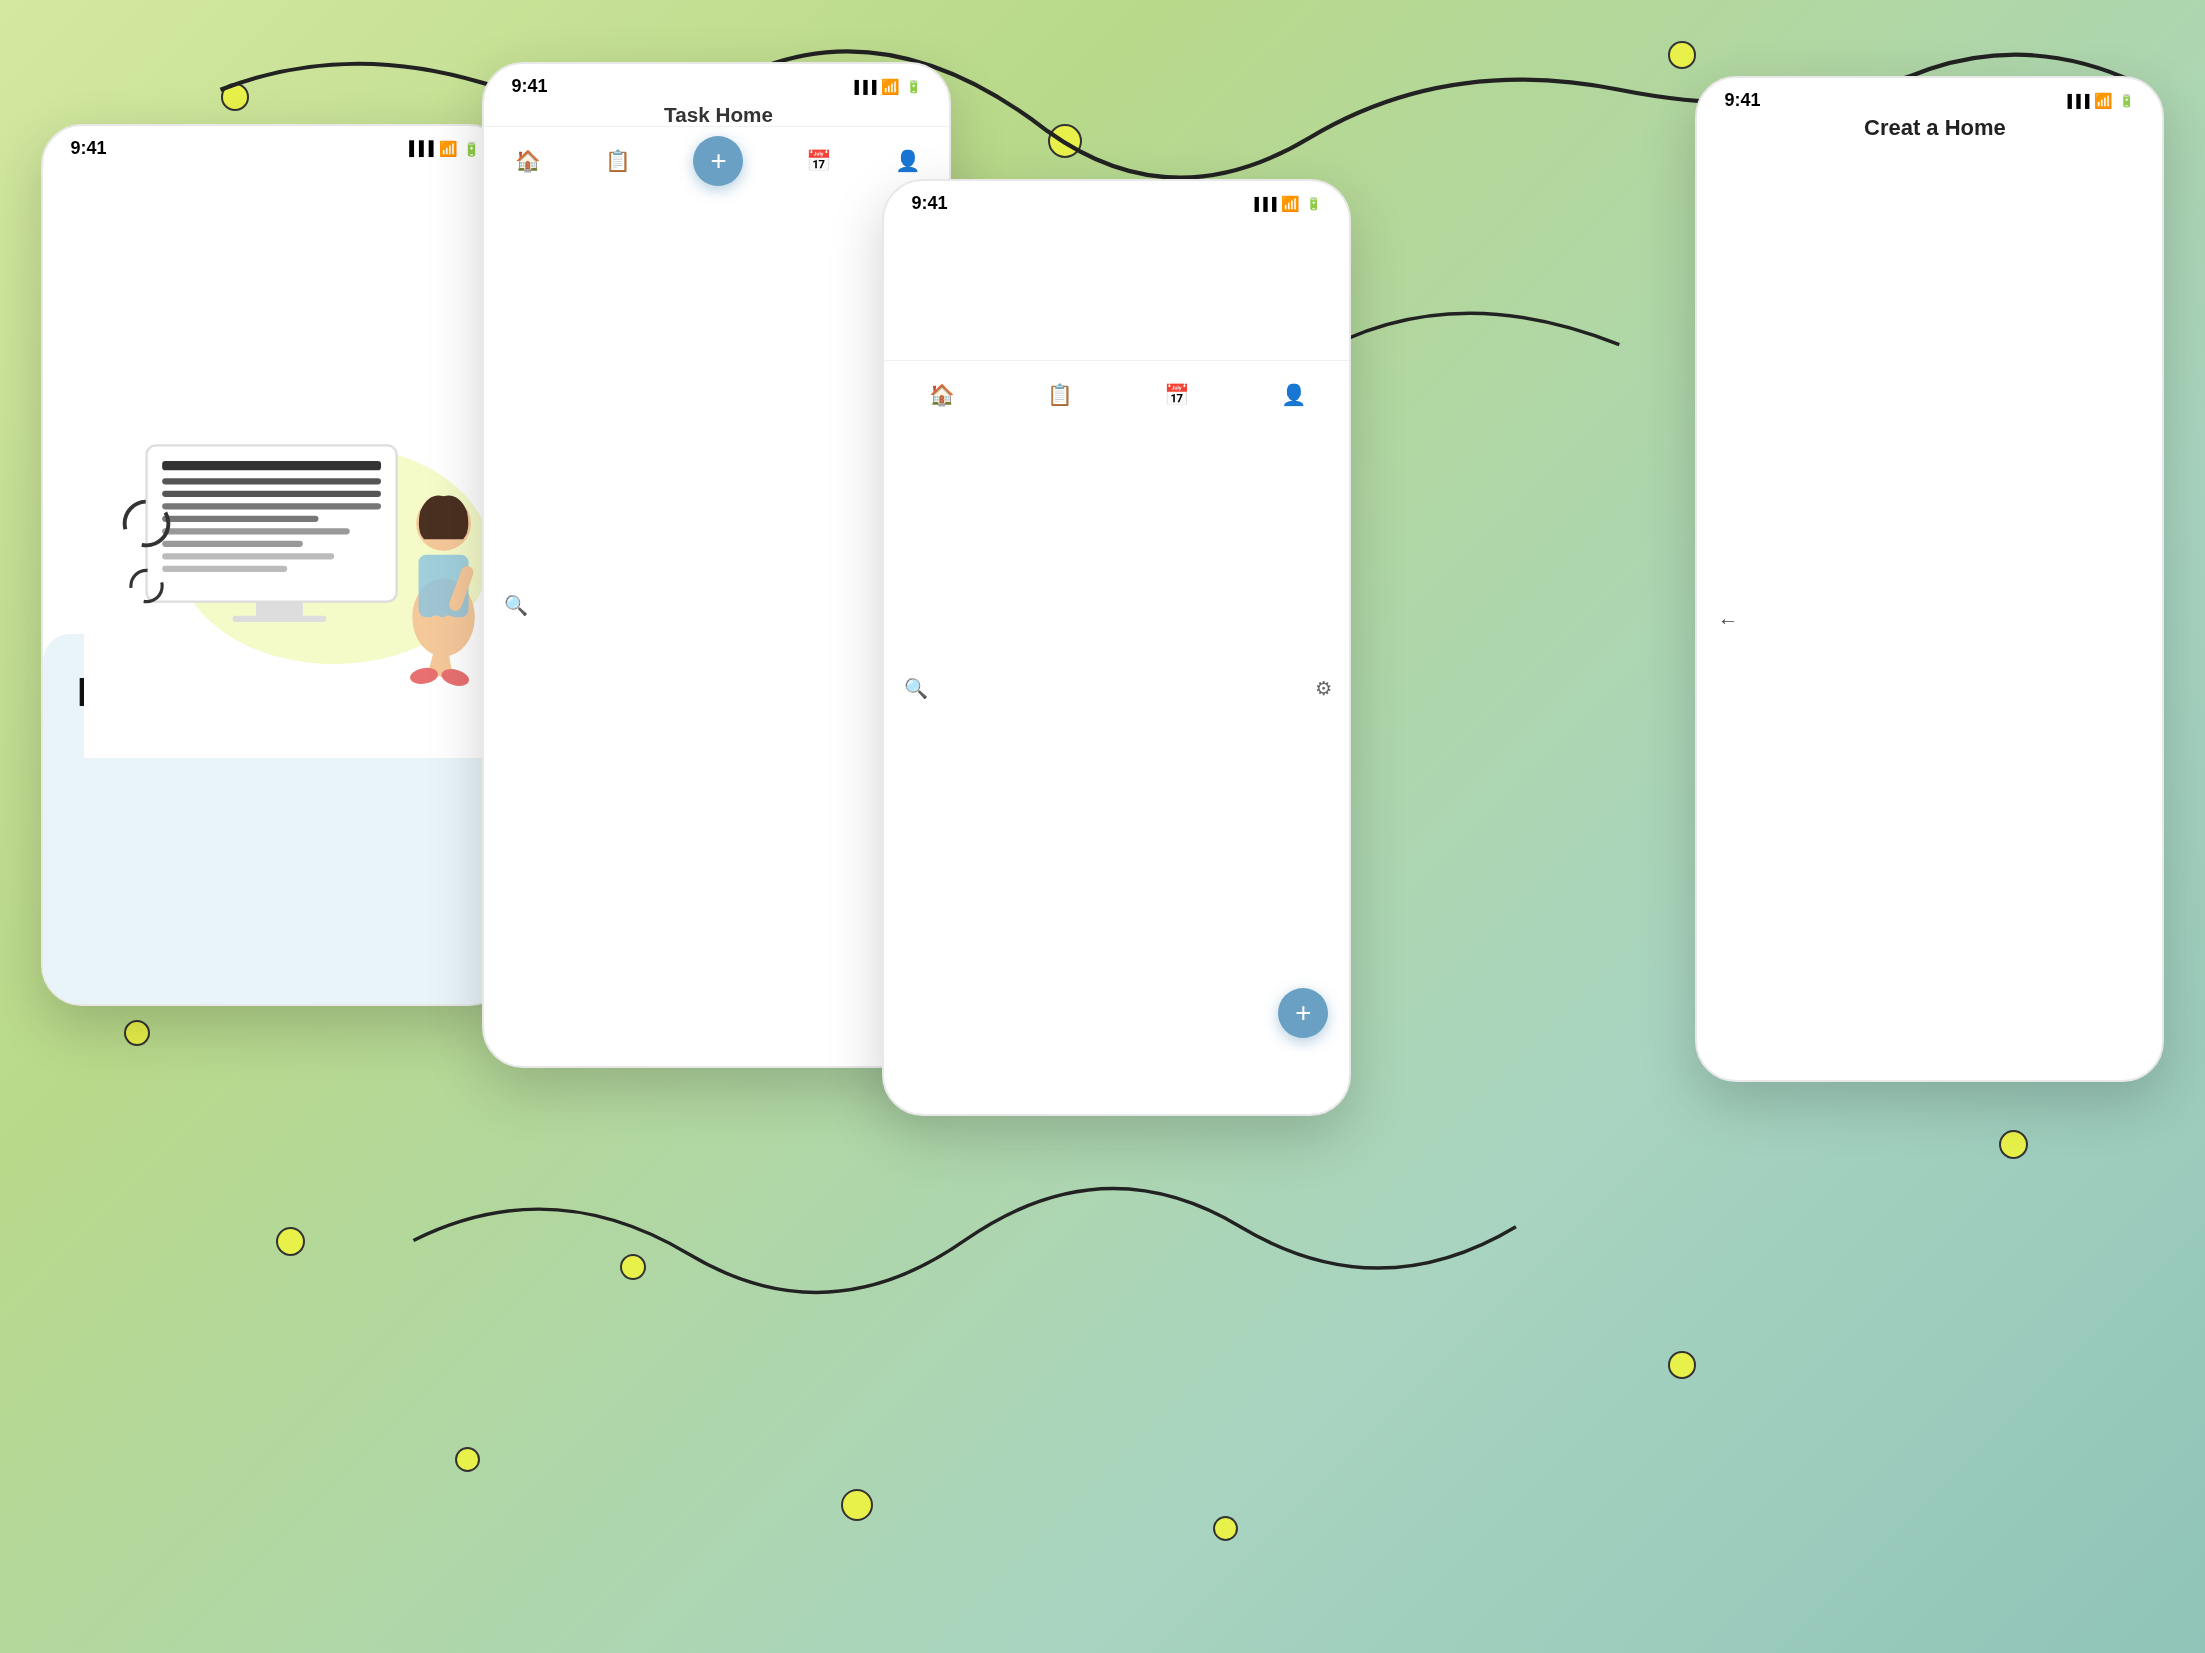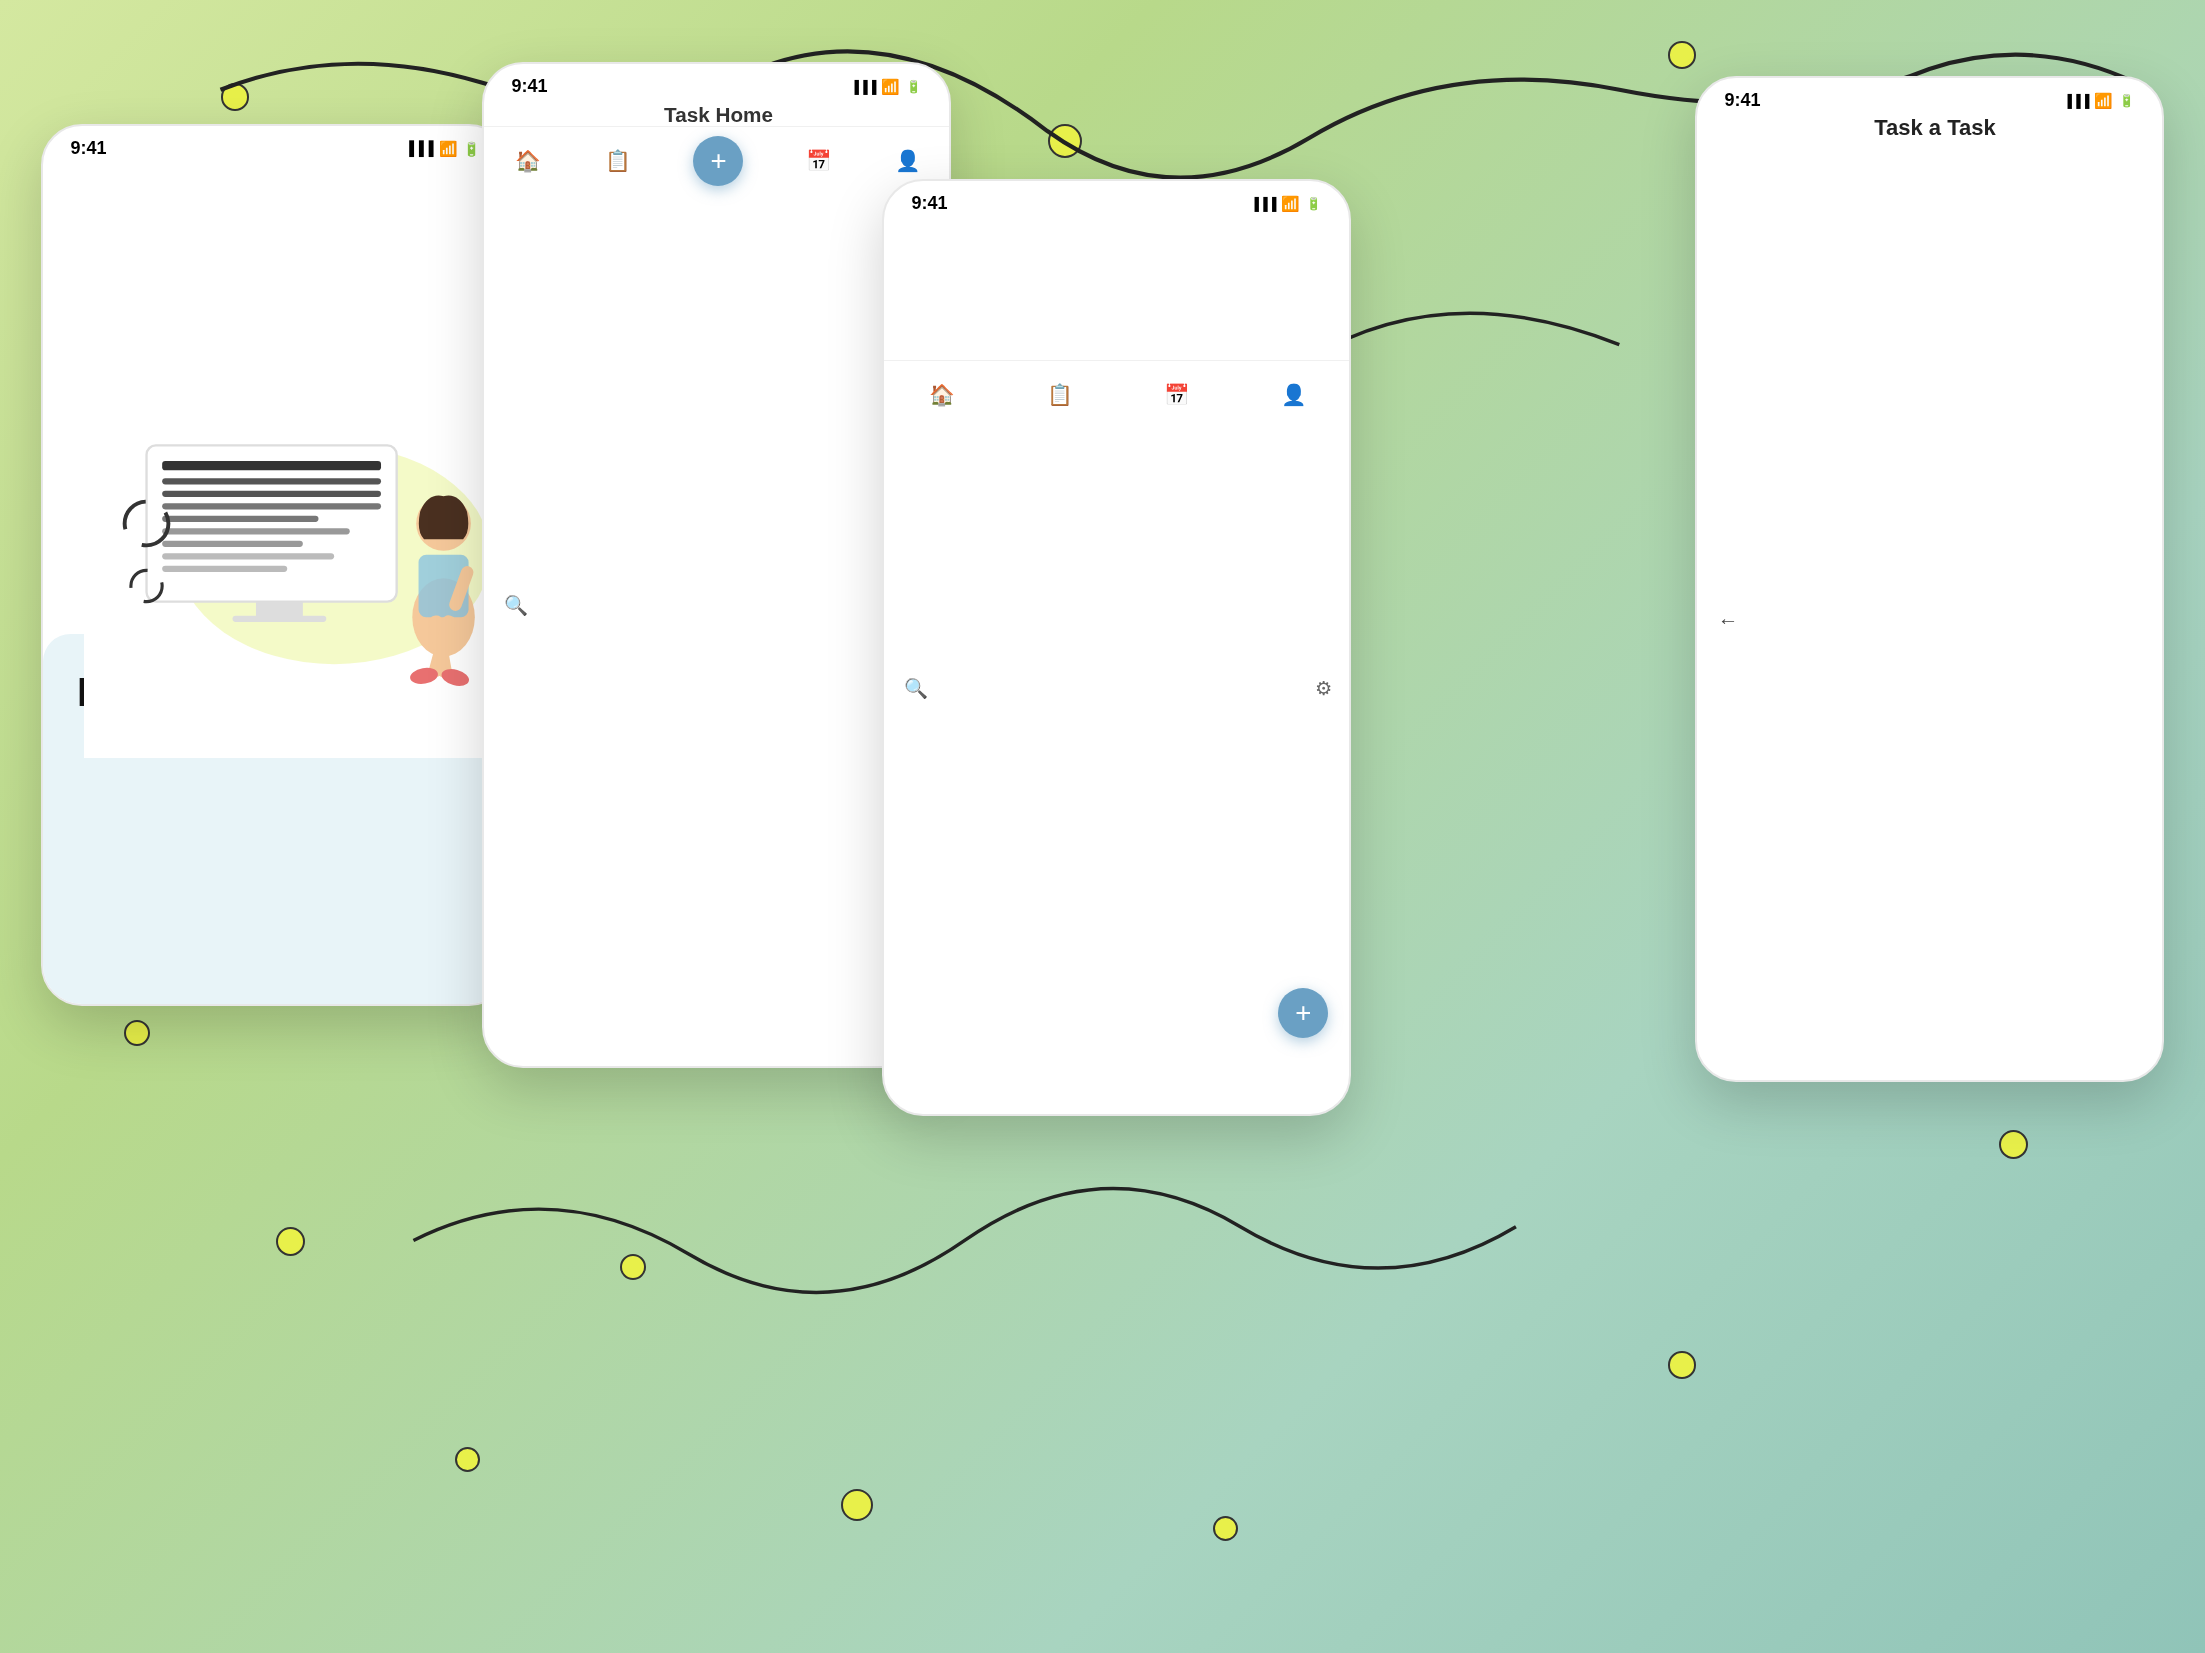--- a/index.html
+++ b/index.html
@@ -354,18 +354,18 @@
       <span style="font-size:18px;font-weight:700;">9:41</span>
       <div class="status-icons">
         <span style="font-size:12.4px;">▐▐▐</span>
         <span>📶</span>
         <span style="font-size:12.4px;">🔋</span>
       </div>
     </div>
 
     <div class="phone4 header">
       <span class="back-btn">←</span>
-      <span class="phone4 header-title">Task a Task</span>
+      <span class="phone4 header-title">Creat a Home</span>
     </div>
 
   </div>
 </div>
 
 
 </body></html>

